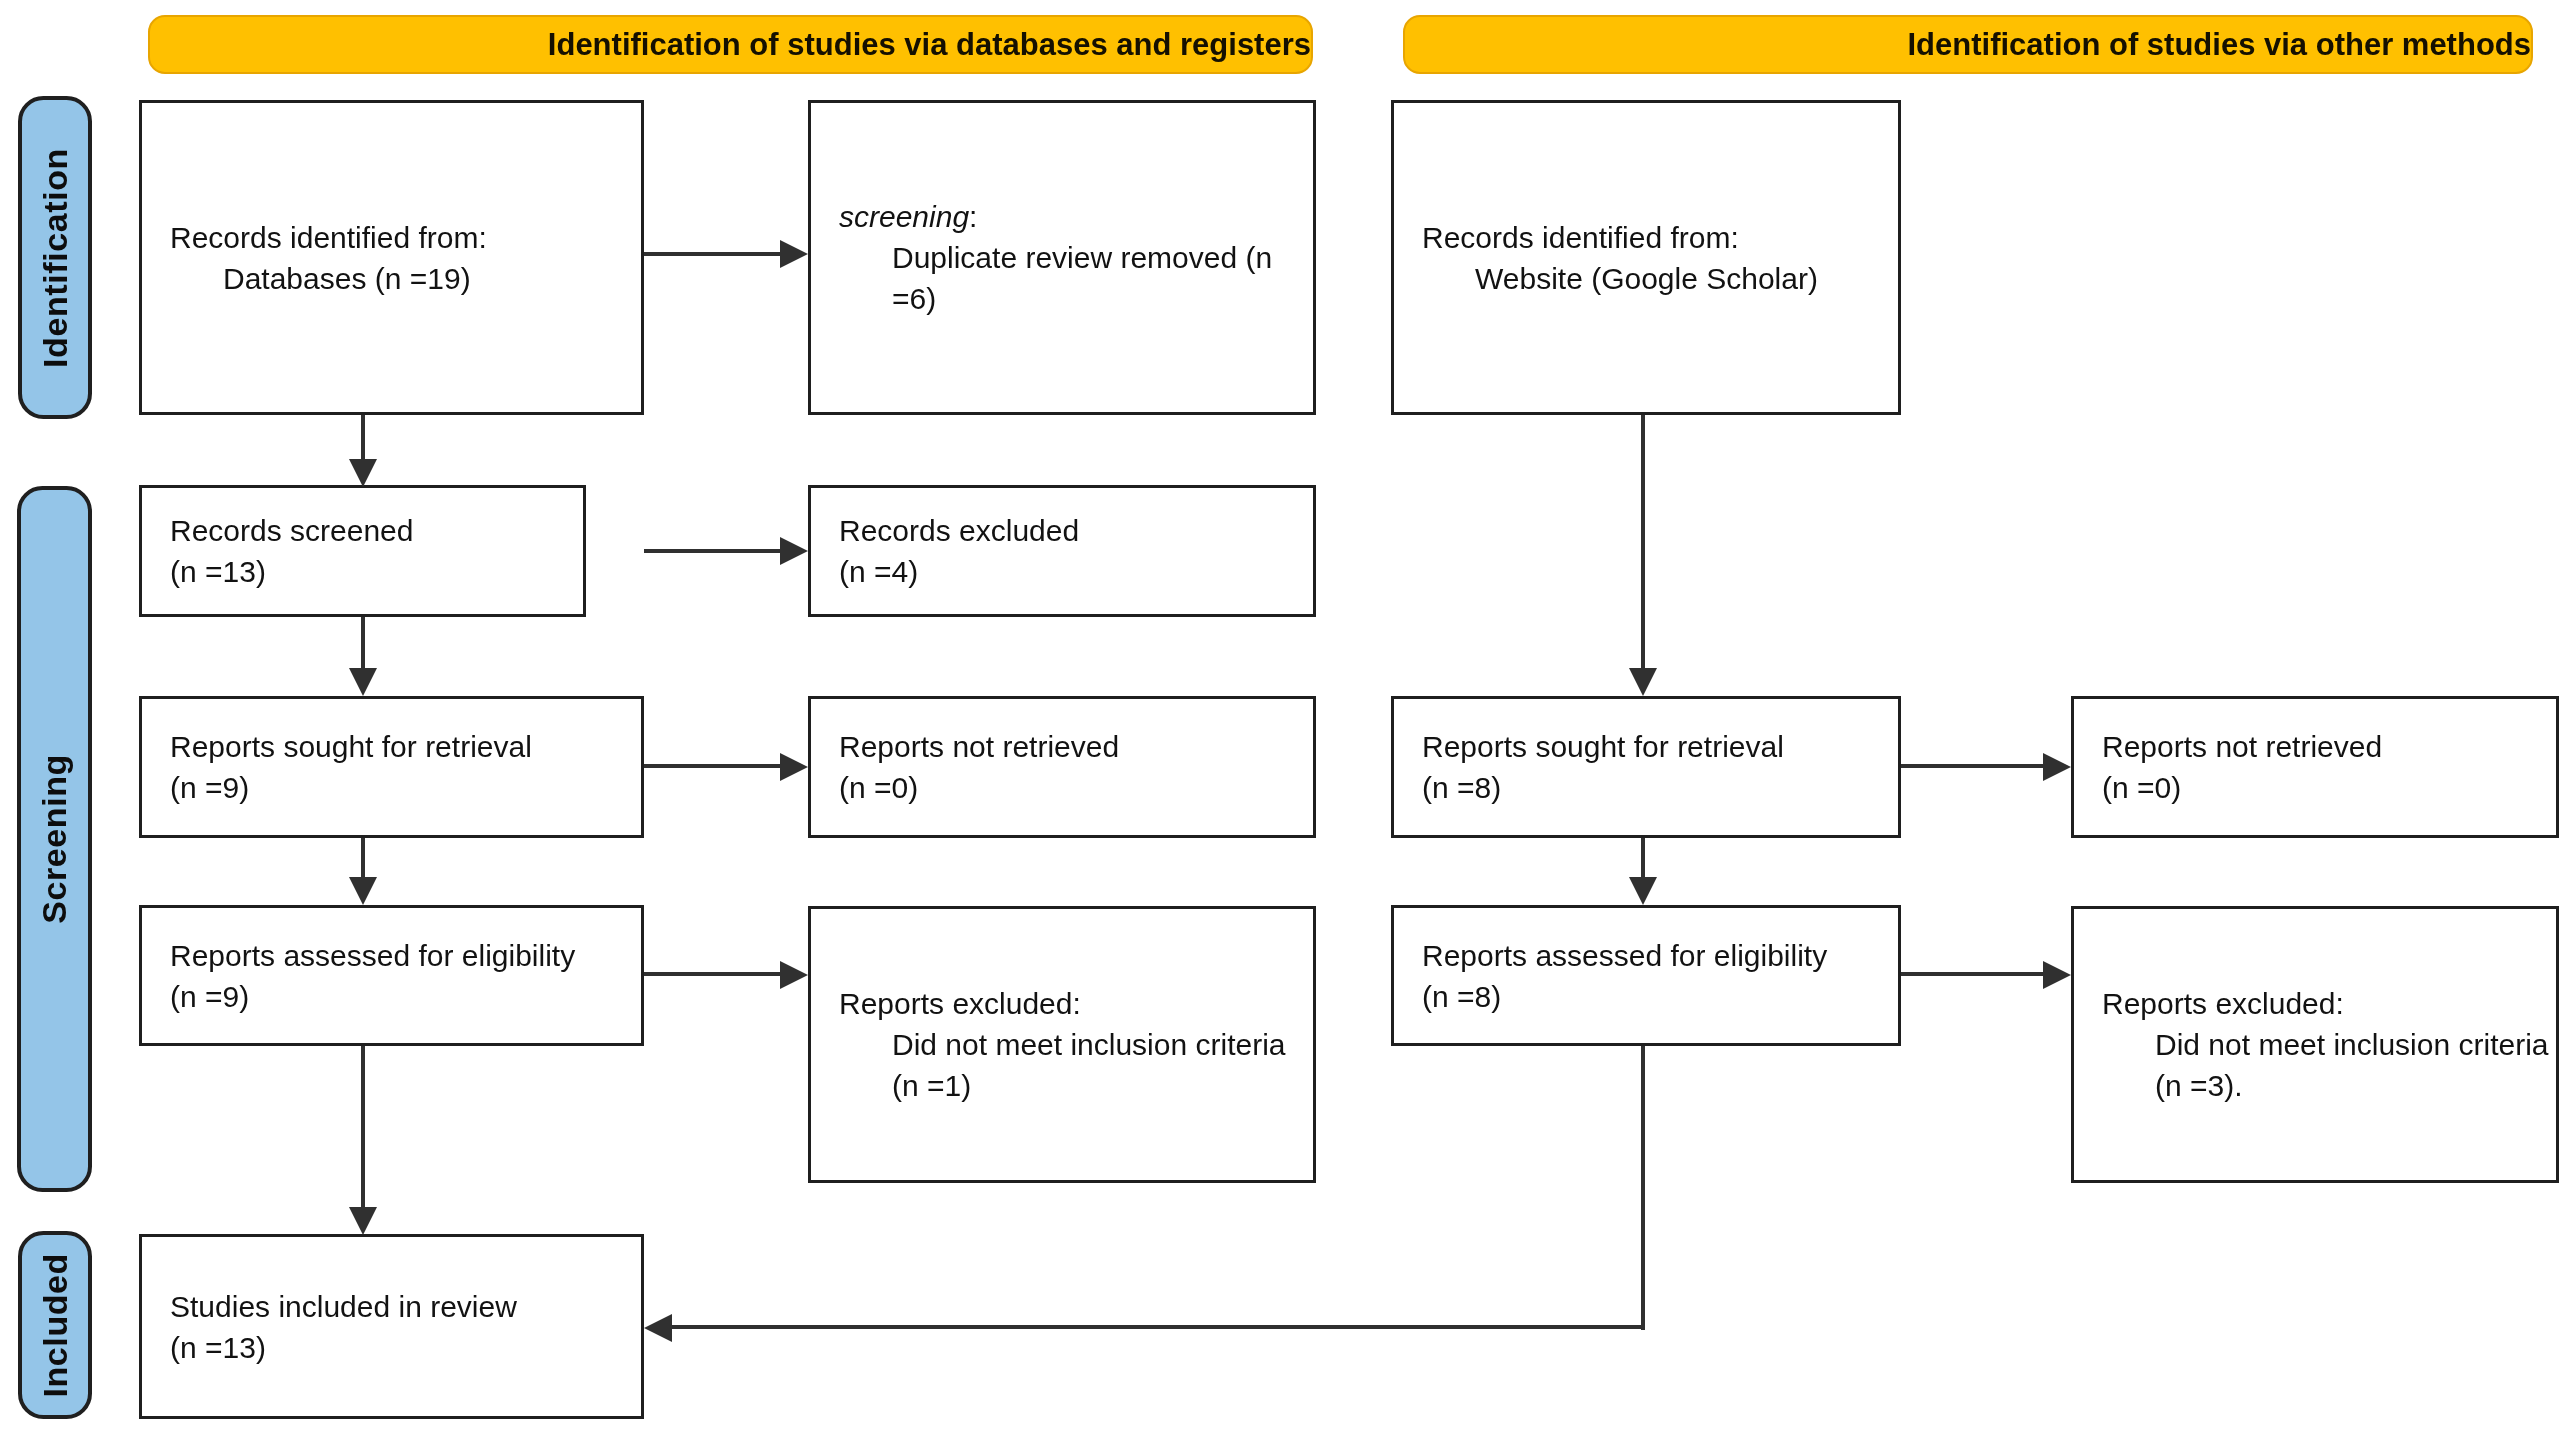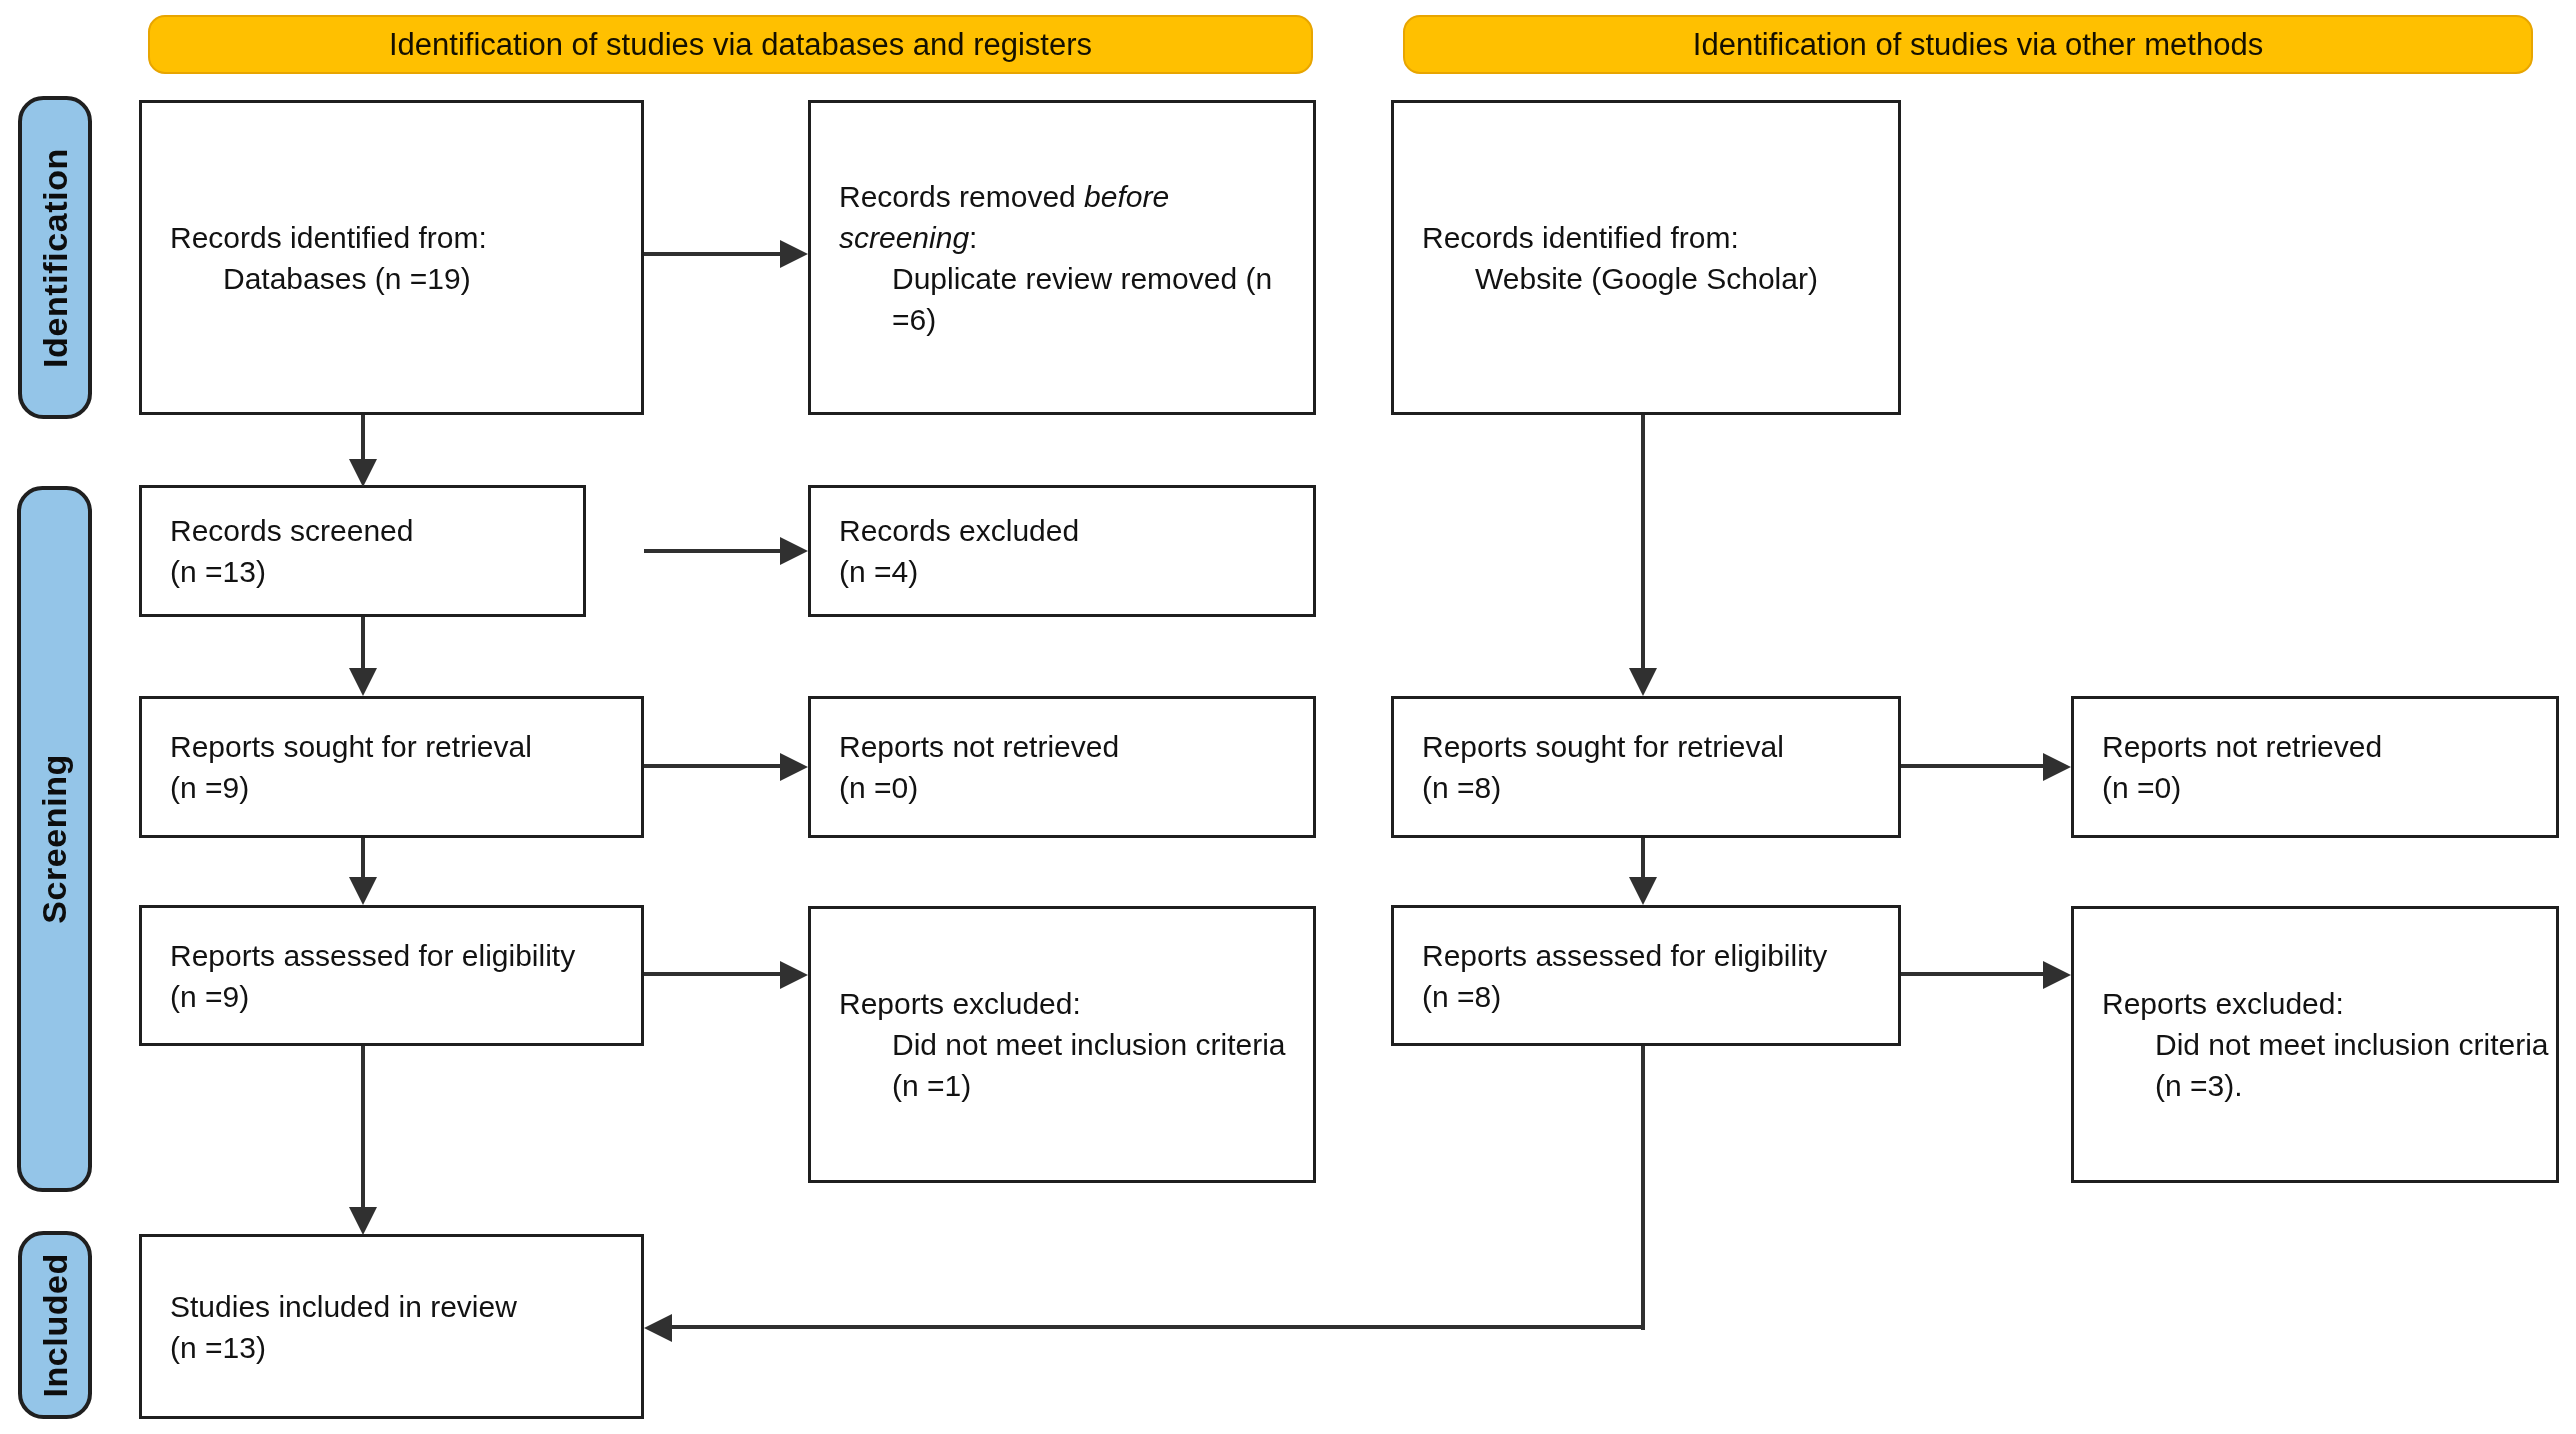--- a/index.html
+++ b/index.html
@@ -5,22 +5,22 @@
   html,body{margin:0;padding:0;background:#ffffff;}
   body{width:2576px;height:1435px;font-family:"Liberation Sans","DejaVu Sans",sans-serif;}
   .canvas{position:relative;width:2576px;height:1435px;background:#fff;overflow:hidden;}
 
   .banner{
     position:absolute;
     background:var(--banner,#FFC000);
     border:2.4px solid var(--banner-border,#E8A500);
     border-radius:17px;
     box-sizing:border-box;
-    display:flex;align-items:center;justify-content:center;
-    font-weight:normal;font-size:31px;color:#151000;padding-left:20px;
+    display:flex;align-items:center;justify-content:flex-end;
+    font-weight:bold;font-size:31px;color:#151000;padding-left:20px;
   }
 
   .side{
     position:absolute;
     background:var(--sidebar,#94C5E8);
     border:4.2px solid var(--box-border,#1f1f1f);
     border-radius:25.4px;
     box-sizing:border-box;
     display:flex;align-items:center;justify-content:center;
   }
@@ -71,21 +71,20 @@
   </div>
   <div class="side" style="left:18px;top:1231px;width:74px;height:188px;">
     <span>Included</span>
   </div>
 
   <div class="box" style="left:139px;top:100px;width:505px;height:315px;">
       <div class="line indent-0"><span>Records identified from:</span></div>
       <div class="line indent-1"><span>Databases (n =19)</span></div>
     </div>
   <div class="box" style="left:808px;top:100px;width:508px;height:315px;">
-      <div class="line indent-0"><span>Records removed </span><span class="it">before</span></div>
       <div class="line indent-0"><span class="it">screening</span><span>:</span></div>
       <div class="line indent-1"><span>Duplicate review removed (n</span></div>
       <div class="line indent-1"><span>=6)</span></div>
     </div>
   <div class="box" style="left:1391px;top:100px;width:510px;height:315px;">
       <div class="line indent-0"><span>Records identified from:</span></div>
       <div class="line indent-1"><span>Website (Google Scholar)</span></div>
     </div>
 
   <div class="box" style="left:139px;top:485px;width:447px;height:132px;">

